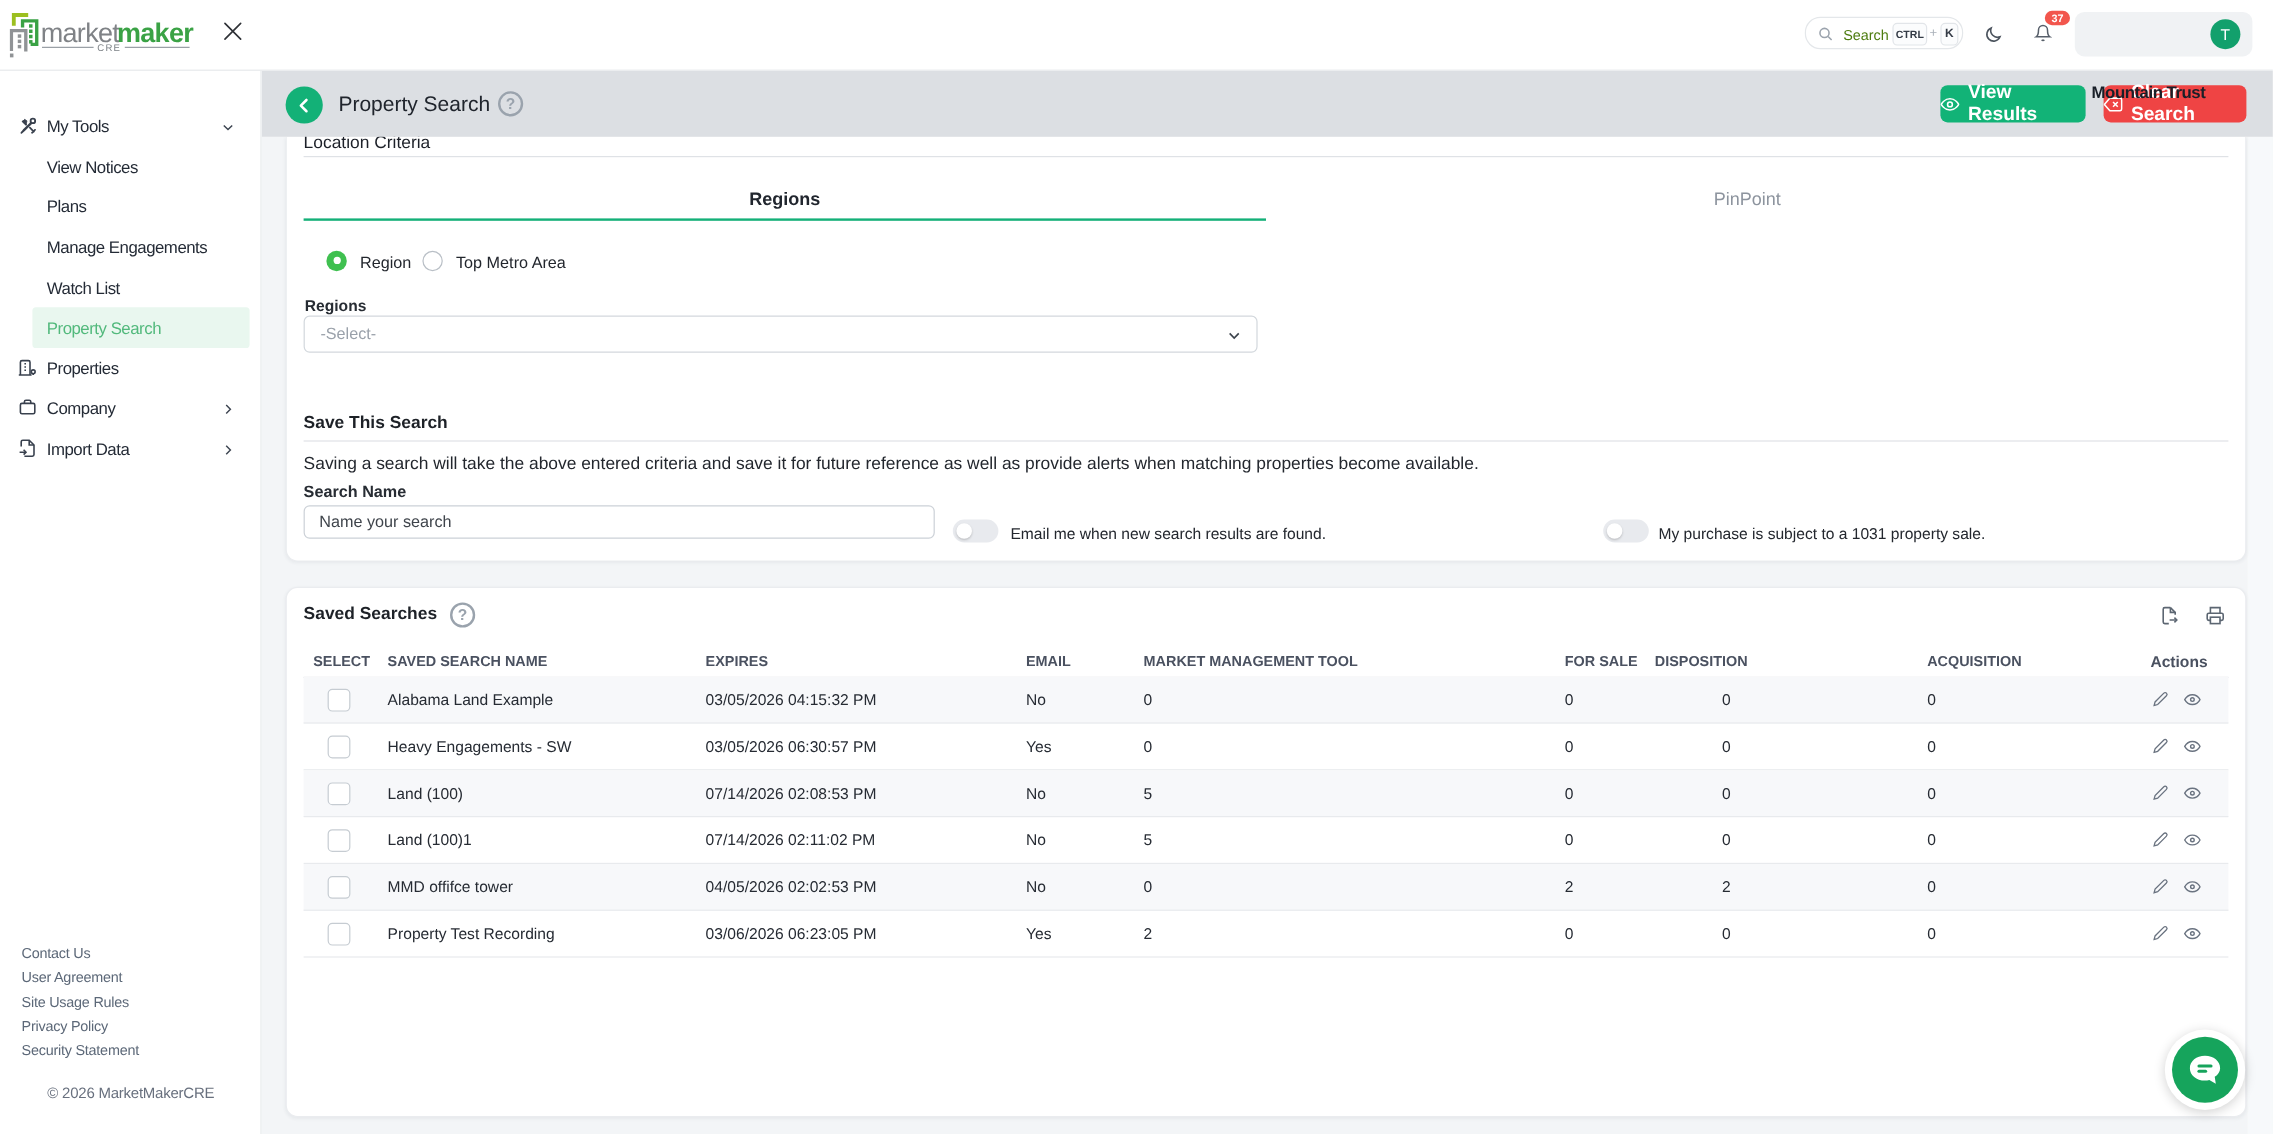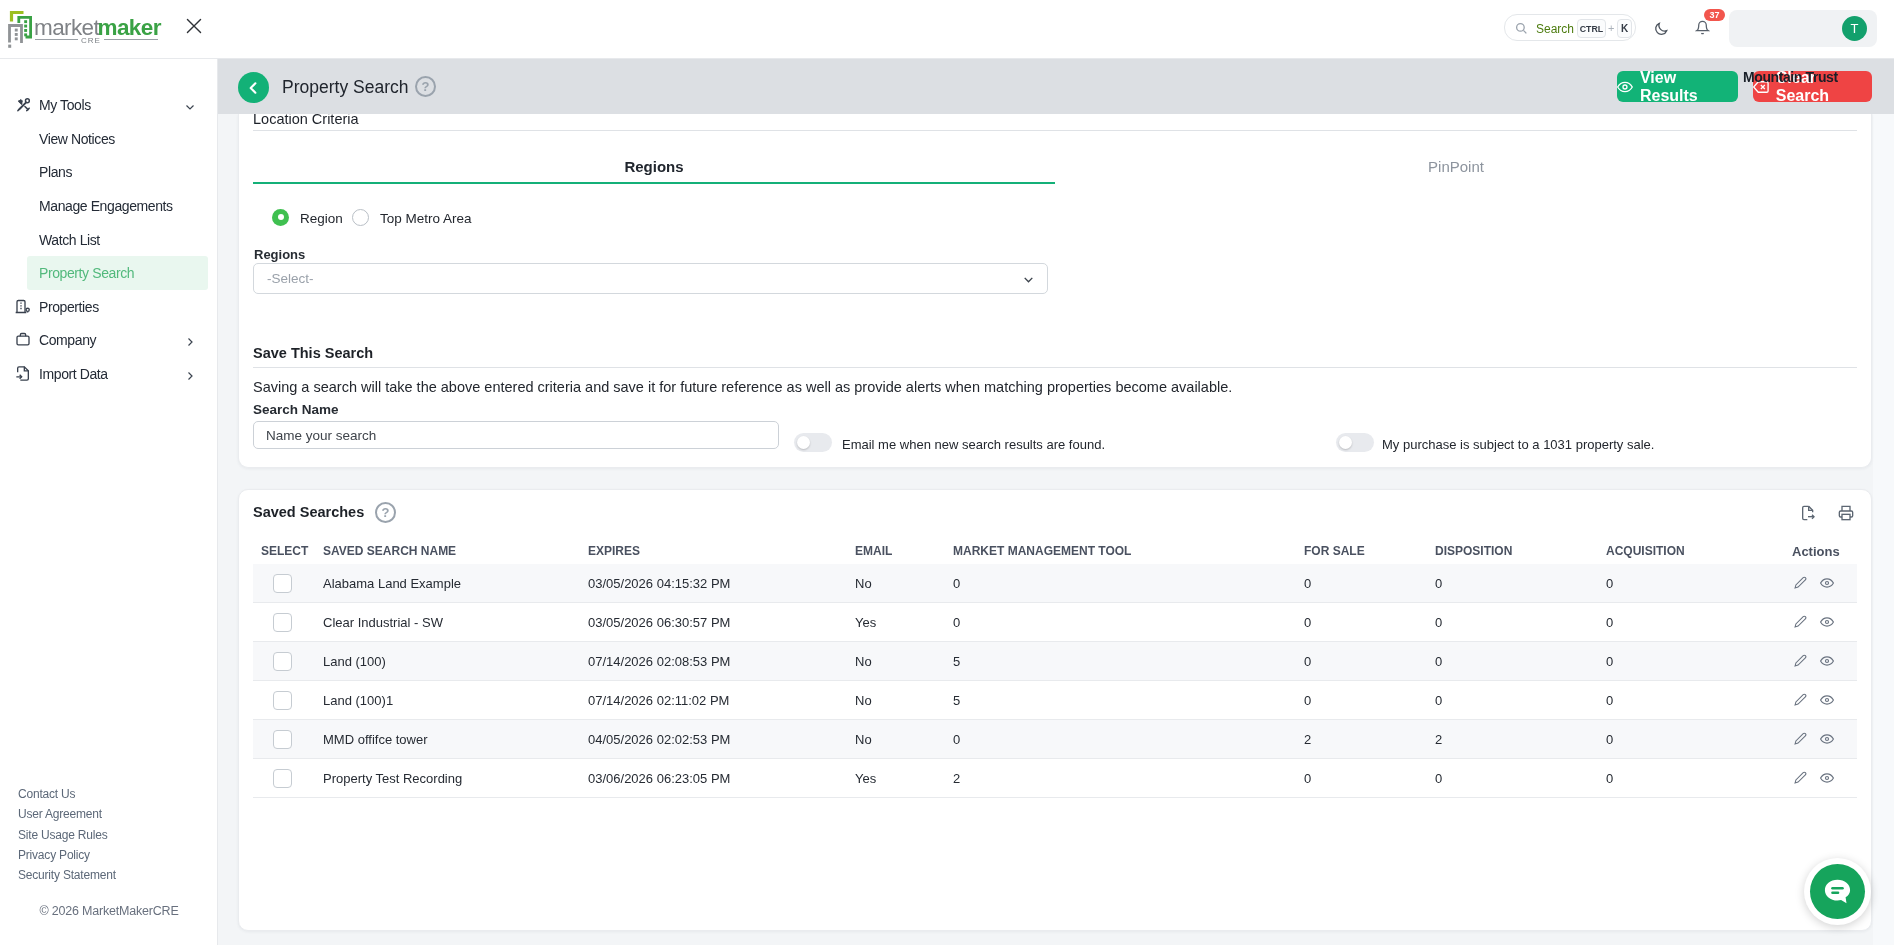--- a/index.html
+++ b/index.html
@@ -280,21 +280,21 @@
         <path d="M6 18H4a2 2 0 0 1-2-2v-5a2 2 0 0 1 2-2h16a2 2 0 0 1 2 2v5a2 2 0 0 1-2 2h-2"></path>
         <rect x="6" y="14" width="12" height="8"></rect>
       </svg>
 
     <div class="thead" style="left:22px;">SELECT</div>
     <div class="thead" style="left:84px;">SAVED SEARCH NAME</div>
     <div class="thead" style="left:349px;">EXPIRES</div>
     <div class="thead" style="left:616px;">EMAIL</div>
     <div class="thead" style="left:714px;">MARKET MANAGEMENT TOOL</div>
     <div class="thead" style="left:1065px;">FOR SALE</div>
-    <div class="thead" style="left:1196px;">DISPOSITION</div>
+    <div class="thead" style="left:1140px;">DISPOSITION</div>
     <div class="thead" style="left:1367px;">ACQUISITION</div>
     <div class="thead" style="left:1553px; font-size:13px; letter-spacing:0;">Actions</div>
     <div id="t-hr"></div>
     <div class="trow odd" style="top:74.5px;">
         <span class="cb"></span>
         <span class="cell" style="left:70px;">Alabama Land Example</span>
         <span class="cell" style="left:335px;">03/05/2026 04:15:32 PM</span>
         <span class="cell" style="left:602px;">No</span>
         <span class="cell" style="left:700px;">0</span>
         <span class="cell" style="left:1051px;">0</span>
@@ -303,21 +303,21 @@
         <span class="aicon" style="left:1541px;"><svg width="13" height="13" viewBox="0 0 24 24" fill="none" stroke="currentColor" stroke-width="2">
             <path d="M17 3a2.8 2.8 0 1 1 4 4L7.5 20.5 2 22l1.5-5.5L17 3z"></path>
           </svg></span>
         <span class="aicon" style="left:1567px;"><svg width="14" height="14" viewBox="0 0 24 24" fill="none" stroke="currentColor" stroke-width="2">
             <path d="M1 12s4-7 11-7 11 7 11 7-4 7-11 7-11-7-11-7z"></path>
             <circle cx="12" cy="12" r="2.6"></circle>
           </svg></span>
       </div>
     <div class="trow" style="top:113.5px;">
         <span class="cb"></span>
-        <span class="cell" style="left:70px;">Clear Industrial - SW</span>
+        <span class="cell" style="left:70px;">Heavy Engagements - SW</span>
         <span class="cell" style="left:335px;">03/05/2026 06:30:57 PM</span>
         <span class="cell" style="left:602px;">Yes</span>
         <span class="cell" style="left:700px;">0</span>
         <span class="cell" style="left:1051px;">0</span>
         <span class="cell" style="left:1182px;">0</span>
         <span class="cell" style="left:1353px;">0</span>
         <span class="aicon" style="left:1541px;"><svg width="13" height="13" viewBox="0 0 24 24" fill="none" stroke="currentColor" stroke-width="2">
             <path d="M17 3a2.8 2.8 0 1 1 4 4L7.5 20.5 2 22l1.5-5.5L17 3z"></path>
           </svg></span>
         <span class="aicon" style="left:1567px;"><svg width="14" height="14" viewBox="0 0 24 24" fill="none" stroke="currentColor" stroke-width="2">

